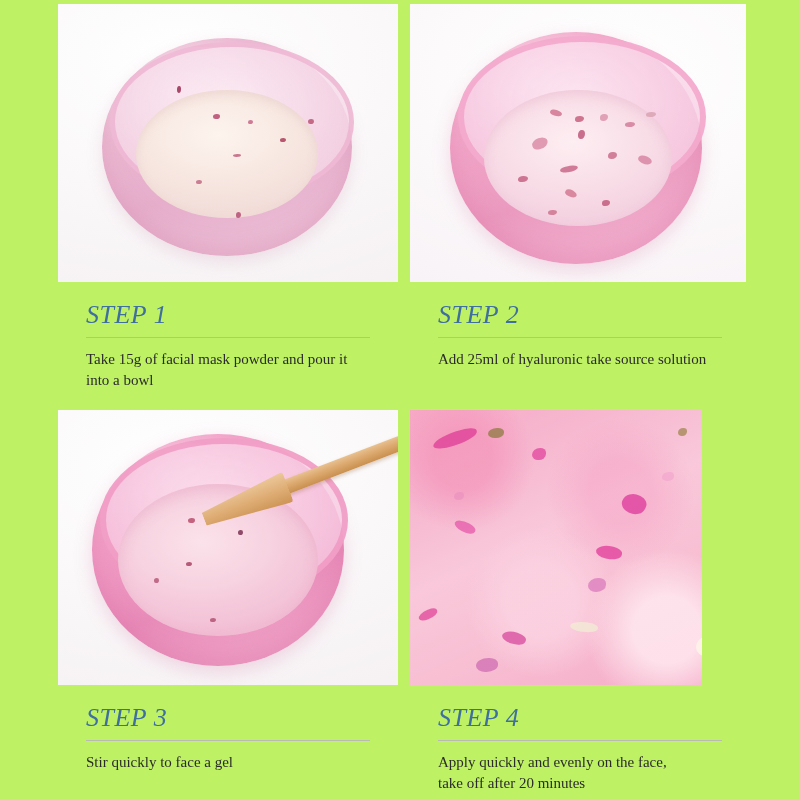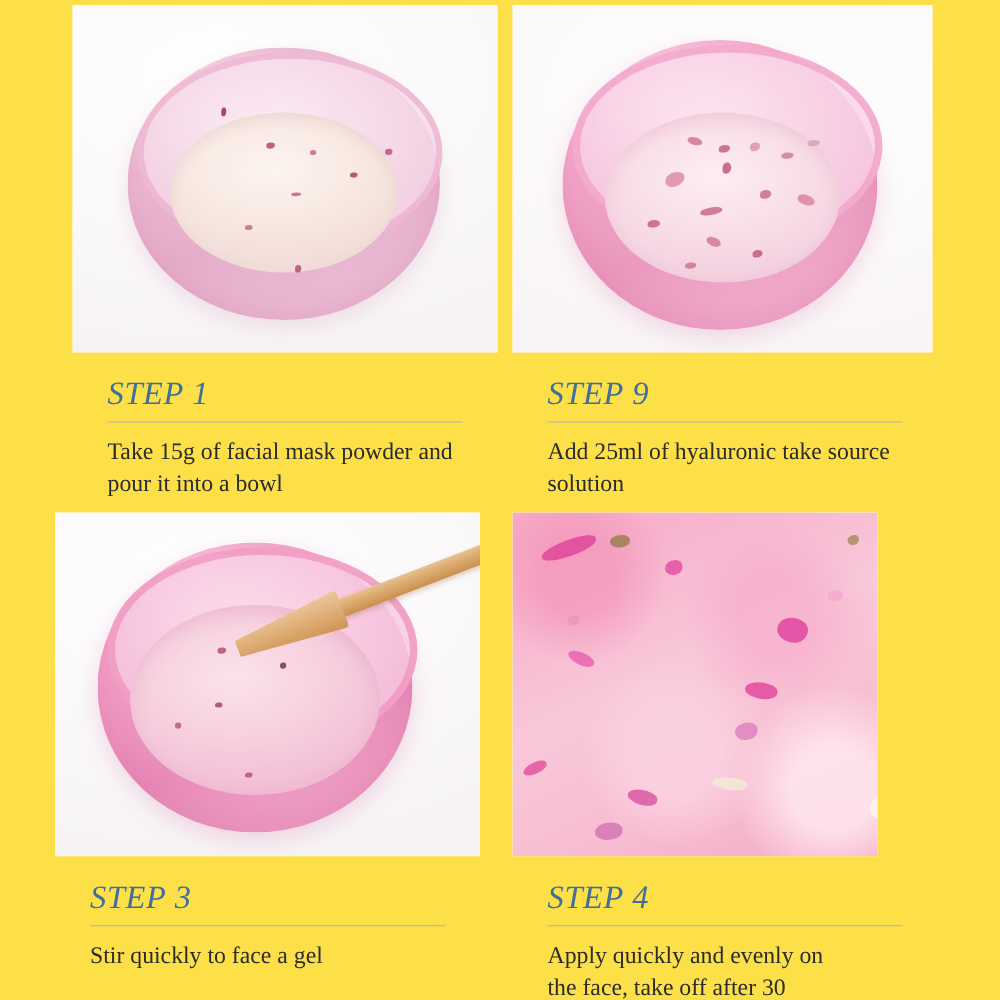--- a/index.html
+++ b/index.html
@@ -3,27 +3,27 @@
 <meta charset="utf-8">
 <title>Facial Mask Steps</title>
 <style>
   html,body{margin:0;padding:0;}
   body{
     width:800px;height:800px;
     background:#ffffff;
     font-family:"Liberation Serif","DejaVu Serif",serif;
     overflow:hidden;
   }
-  .sheet{position:relative;width:800px;height:800px;background:#fde047;}
+  .sheet{position:relative;width:800px;height:800px;background:#bef264;}
 
   
   .cell{position:absolute;}
   .cell-1{left:58px;  top:4px;   width:340px;height:390px;}
   .cell-2{left:410px; top:4px;   width:336px;height:390px;}
-  .cell-3{left:44px;  top:410px; width:340px;height:386px;}
+  .cell-3{left:58px;  top:410px; width:340px;height:386px;}
   .cell-4{left:410px; top:410px; width:292px;height:386px;}
 
   .photo{position:relative;width:100%;height:278px;overflow:hidden;background:#fbfafa;}
   .cell-3 .photo,.cell-4 .photo{height:275px;}
 
   
   .bg-plain{position:absolute;inset:0;
     background:
       radial-gradient(120% 90% at 35% 20%, #ffffff 0%, #fbf9fa 45%, #f6f2f4 100%);
   }
@@ -105,21 +105,21 @@
 
   
   .caption{position:relative;padding:20px 28px 0 28px;}
   .step-head{
     font-style:italic;font-size:26px;letter-spacing:.5px;
     color:#3f6f9f;line-height:1;margin:0 0 9px 0;
     font-family:"Liberation Serif","DejaVu Serif",serif;
   }
   .rule{height:1px;background:#b9b9b9;width:284px;margin:0 0 11px 0;}
   .body-text{
-    font-size:19px;line-height:1.38;color:#2b2b2b;margin:0;
+    font-size:15px;line-height:1.38;color:#2b2b2b;margin:0;
     font-family:"Liberation Serif","DejaVu Serif",serif;
     max-width:292px;
   }
 </style>
 </head>
 <body>
 
 <div class="sheet">
 
   <div class="cell cell-1">
@@ -159,21 +159,21 @@
       <div class="fleck" style="left:198px;top:148px;width:9px;height:7px;background:#d27f9a;"></div>
       <div class="fleck" style="left:228px;top:152px;width:14px;height:8px;background:#dd93ad;transform:rotate(25deg);"></div>
       <div class="fleck" style="left:150px;top:162px;width:18px;height:6px;background:#d07b97;transform:rotate(-8deg);"></div>
       <div class="fleck" style="left:108px;top:172px;width:10px;height:6px;background:#cd7592;"></div>
       <div class="fleck" style="left:155px;top:186px;width:12px;height:7px;background:#d9889f;transform:rotate(30deg);"></div>
       <div class="fleck" style="left:192px;top:196px;width:8px;height:6px;background:#c96f8d;"></div>
       <div class="fleck" style="left:138px;top:206px;width:9px;height:5px;background:#d4839c;"></div>
       <div class="fleck" style="left:236px;top:108px;width:10px;height:5px;background:#ddaab9;"></div>
     </div>
     <div class="caption">
-      <div class="step-head">STEP 9</div>
+      <div class="step-head">STEP 2</div>
       <div class="rule"></div>
       <p class="body-text">Add 25ml of hyaluronic take source solution</p>
     </div>
   </div>
 
   <div class="cell cell-3">
     <div class="photo">
       <div class="bg-plain"></div>
       <div class="bowl b3-outer"></div>
       <div class="bowl b3-rim"></div>
@@ -211,17 +211,17 @@
       <div class="petal" style="left:66px;top:248px;width:22px;height:14px;background:#c95fad;opacity:.65;"></div>
       <div class="petal" style="left:160px;top:212px;width:28px;height:10px;background:#f2e9d6;opacity:.85;transform:rotate(8deg);"></div>
       <div class="petal" style="left:286px;top:226px;width:22px;height:20px;background:#fdf3e8;opacity:.9;"></div>
       <div class="petal" style="left:298px;top:196px;width:8px;height:10px;background:#d9529f;opacity:.6;"></div>
       <div class="petal" style="left:44px;top:82px;width:10px;height:8px;background:#e88cc0;opacity:.55;"></div>
       <div class="petal" style="left:252px;top:62px;width:12px;height:9px;background:#ef9ecb;opacity:.5;"></div>
     </div>
     <div class="caption">
       <div class="step-head">STEP 4</div>
       <div class="rule"></div>
-      <p class="body-text">Apply quickly and evenly on the face, take off after 30 minutes</p>
+      <p class="body-text">Apply quickly and evenly on the face, take off after 20 minutes</p>
     </div>
   </div>
 
 </div>
 
 </body></html>

